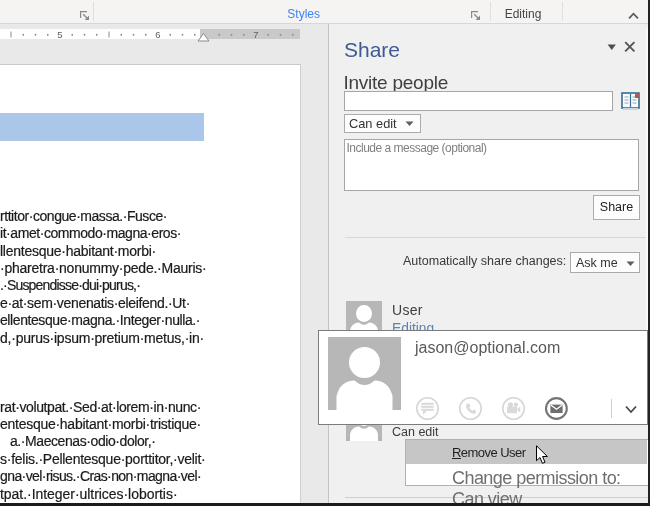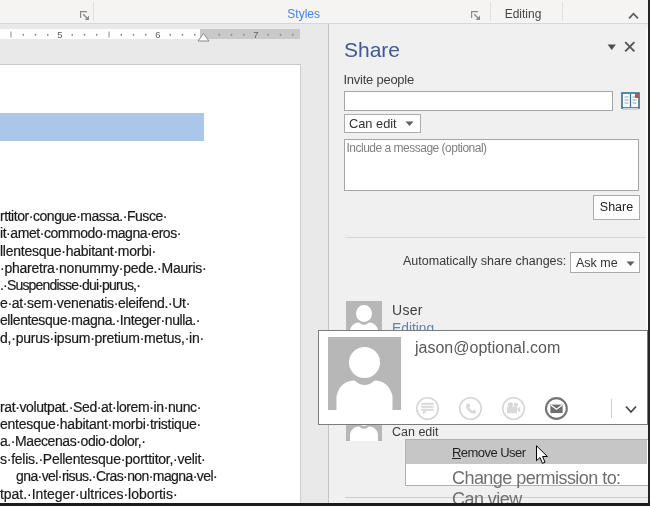--- a/index.html
+++ b/index.html
@@ -69,36 +69,36 @@
 <div class="abs dl" style="top:207.8px;letter-spacing:-0.454px;">rttitor·congue·massa.·Fusce·</div>
 <div class="abs dl" style="top:225.2px;letter-spacing:-0.443px;">it·amet·commodo·magna·eros·</div>
 <div class="abs dl" style="top:242.6px;letter-spacing:-0.255px;">llentesque·habitant·morbi·</div>
 <div class="abs dl" style="top:260.0px;letter-spacing:-0.241px;">·pharetra·nonummy·pede.·Mauris·</div>
 <div class="abs dl" style="top:277.4px;letter-spacing:-0.812px;">.·Suspendisse·dui·purus,·</div>
 <div class="abs dl" style="top:294.8px;letter-spacing:-0.336px;">e·at·sem·venenatis·eleifend.·Ut·</div>
 <div class="abs dl" style="top:312.2px;letter-spacing:-0.412px;">ellentesque·magna.·Integer·nulla.·</div>
 <div class="abs dl" style="top:329.6px;letter-spacing:-0.231px;">d,·purus·ipsum·pretium·metus,·in·</div>
 <div class="abs dl" style="top:398.5px;letter-spacing:-0.393px;">rat·volutpat.·Sed·at·lorem·in·nunc·</div>
 <div class="abs dl" style="top:415.9px;letter-spacing:-0.268px;">entesque·habitant·morbi·tristique·</div>
-<div class="abs dl" style="top:433.3px;letter-spacing:-0.423px;">a.·Maecenas·odio·dolor,·</div>
+<div class="abs dl" style="top:433.3px;letter-spacing:-0.423px;padding-left:10px;">a.·Maecenas·odio·dolor,·</div>
 <div class="abs dl" style="top:450.7px;letter-spacing:-0.257px;">s·felis.·Pellentesque·porttitor,·velit·</div>
-<div class="abs dl" style="top:468.1px;letter-spacing:-0.587px;margin-left:16px;">gna·vel·risus.·Cras·non·magna·vel·</div>
+<div class="abs dl" style="top:468.1px;letter-spacing:-0.587px;">gna·vel·risus.·Cras·non·magna·vel·</div>
 <div class="abs dl" style="top:485.5px;letter-spacing:-0.045px;">tpat.·Integer·ultrices·lobortis·</div>
 
 <div class="abs" style="left:328px;top:24px;width:322px;height:484px;background:#f0f0f0;border-left:1px solid #c3c3c3;box-sizing:border-box;"></div>
 
 <div class="abs" style="left:344px;top:38px;font-size:21px;color:#3e5a94;">Share</div>
 <svg class="abs" style="left:607px;top:43.5px;" width="10" height="7" viewBox="0 0 10 7">
   <path d="M0.6 0.6 L4.75 6 L8.9 0.6 Z" fill="#4d4d4d"></path>
 </svg>
 <svg class="abs" style="left:624px;top:41px;" width="12" height="12" viewBox="0 0 12 12">
   <path d="M1.2 1.2 L10.4 10.4 M10.4 1.2 L1.2 10.4" stroke="#555" stroke-width="1.9"></path>
 </svg>
 
-<div class="abs" style="left:343.5px;top:72px;font-size:13px;letter-spacing:-0.25px;color:#3f3f3f;">Invite people</div>
+<div class="abs" style="left:343.5px;top:72px;font-size:19px;letter-spacing:-0.25px;color:#3f3f3f;">Invite people</div>
 <div class="abs" style="left:344px;top:91px;width:269px;height:20px;background:#fff;border:1px solid #a6a6a6;box-sizing:border-box;"></div>
 <svg class="abs" style="left:621px;top:92px;" width="20" height="20" viewBox="0 0 20 20">
   <rect x="1" y="1" width="17" height="15" fill="#f8fbfd" stroke="#3d6a8f" stroke-width="1.6"></rect>
   <line x1="9.5" y1="2" x2="9.5" y2="15" stroke="#3d6a8f" stroke-width="1.2"></line>
   <g stroke="#8aa8bf" stroke-width="1">
     <line x1="3.5" y1="5" x2="7.5" y2="5"></line>
       <line x1="3.5" y1="8" x2="7.5" y2="8"></line>
       <line x1="3.5" y1="11" x2="7.5" y2="11"></line>
     <line x1="11.5" y1="5" x2="15.5" y2="5"></line>
       <line x1="11.5" y1="8" x2="15.5" y2="8"></line>

